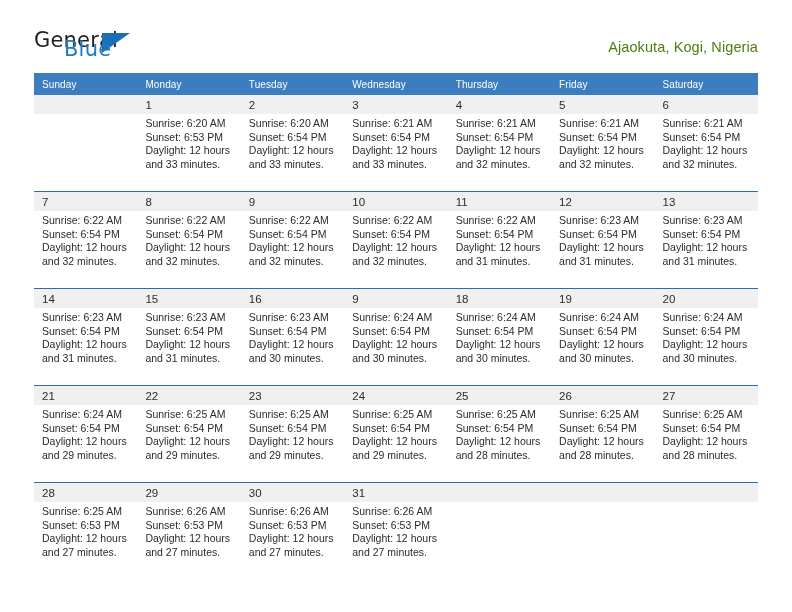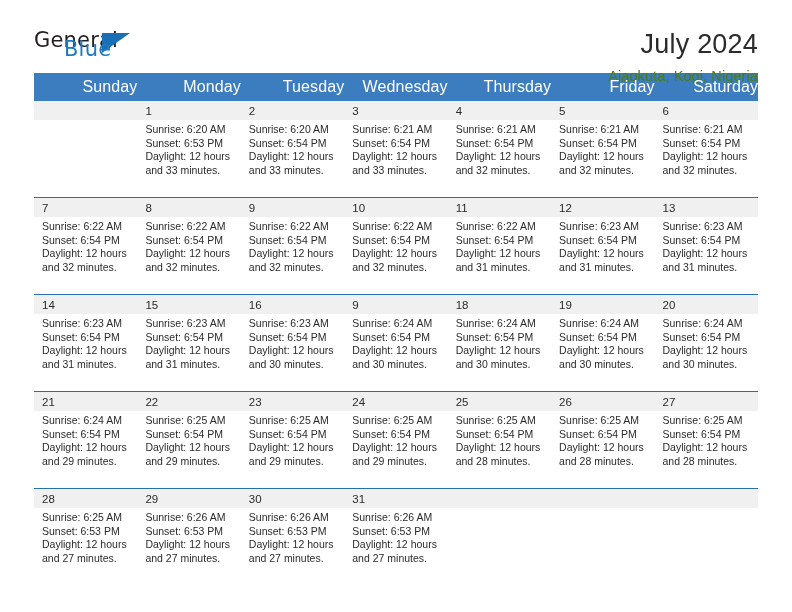--- a/index.html
+++ b/index.html
@@ -85,23 +85,23 @@
   
   .calendar {
     width: 100%;
     border-collapse: collapse;
     table-layout: fixed;
     margin-top: 5px;
   }
   .calendar th {
     background: #3b7dbf;
     color: #ffffff;
-    font-size: 16px;
+    font-size: 10px;
     font-weight: normal;
-    text-align: right;
+    text-align: left;
     padding: 5px 0 5px 8px;
     letter-spacing: 0.1px;
     height: 12px;
   }
   .weekrow .daynum-cell {
     background: #f0f0f0;
     font-size: 11.5px;
     color: #2b2b2b;
     padding: 4px 0 3px 8px;
     vertical-align: top;
@@ -133,21 +133,20 @@
 
 <div class="page">
 
   <div class="topbar">
     <div class="brand">
       <span class="brand-general">General</span>
       <span class="brand-triangle"></span>
       <span class="brand-blue">Blue</span>
     </div>
     <div class="titles">
-      <div class="cal-title">July 2024</div>
       <div class="cal-location">Ajaokuta, Kogi, Nigeria</div>
     </div>
   </div>
 
   <table class="calendar">
     <thead>
       <tr id="weekday-header-row">
           <th>Sunday</th>
           <th>Monday</th>
           <th>Tuesday</th>

